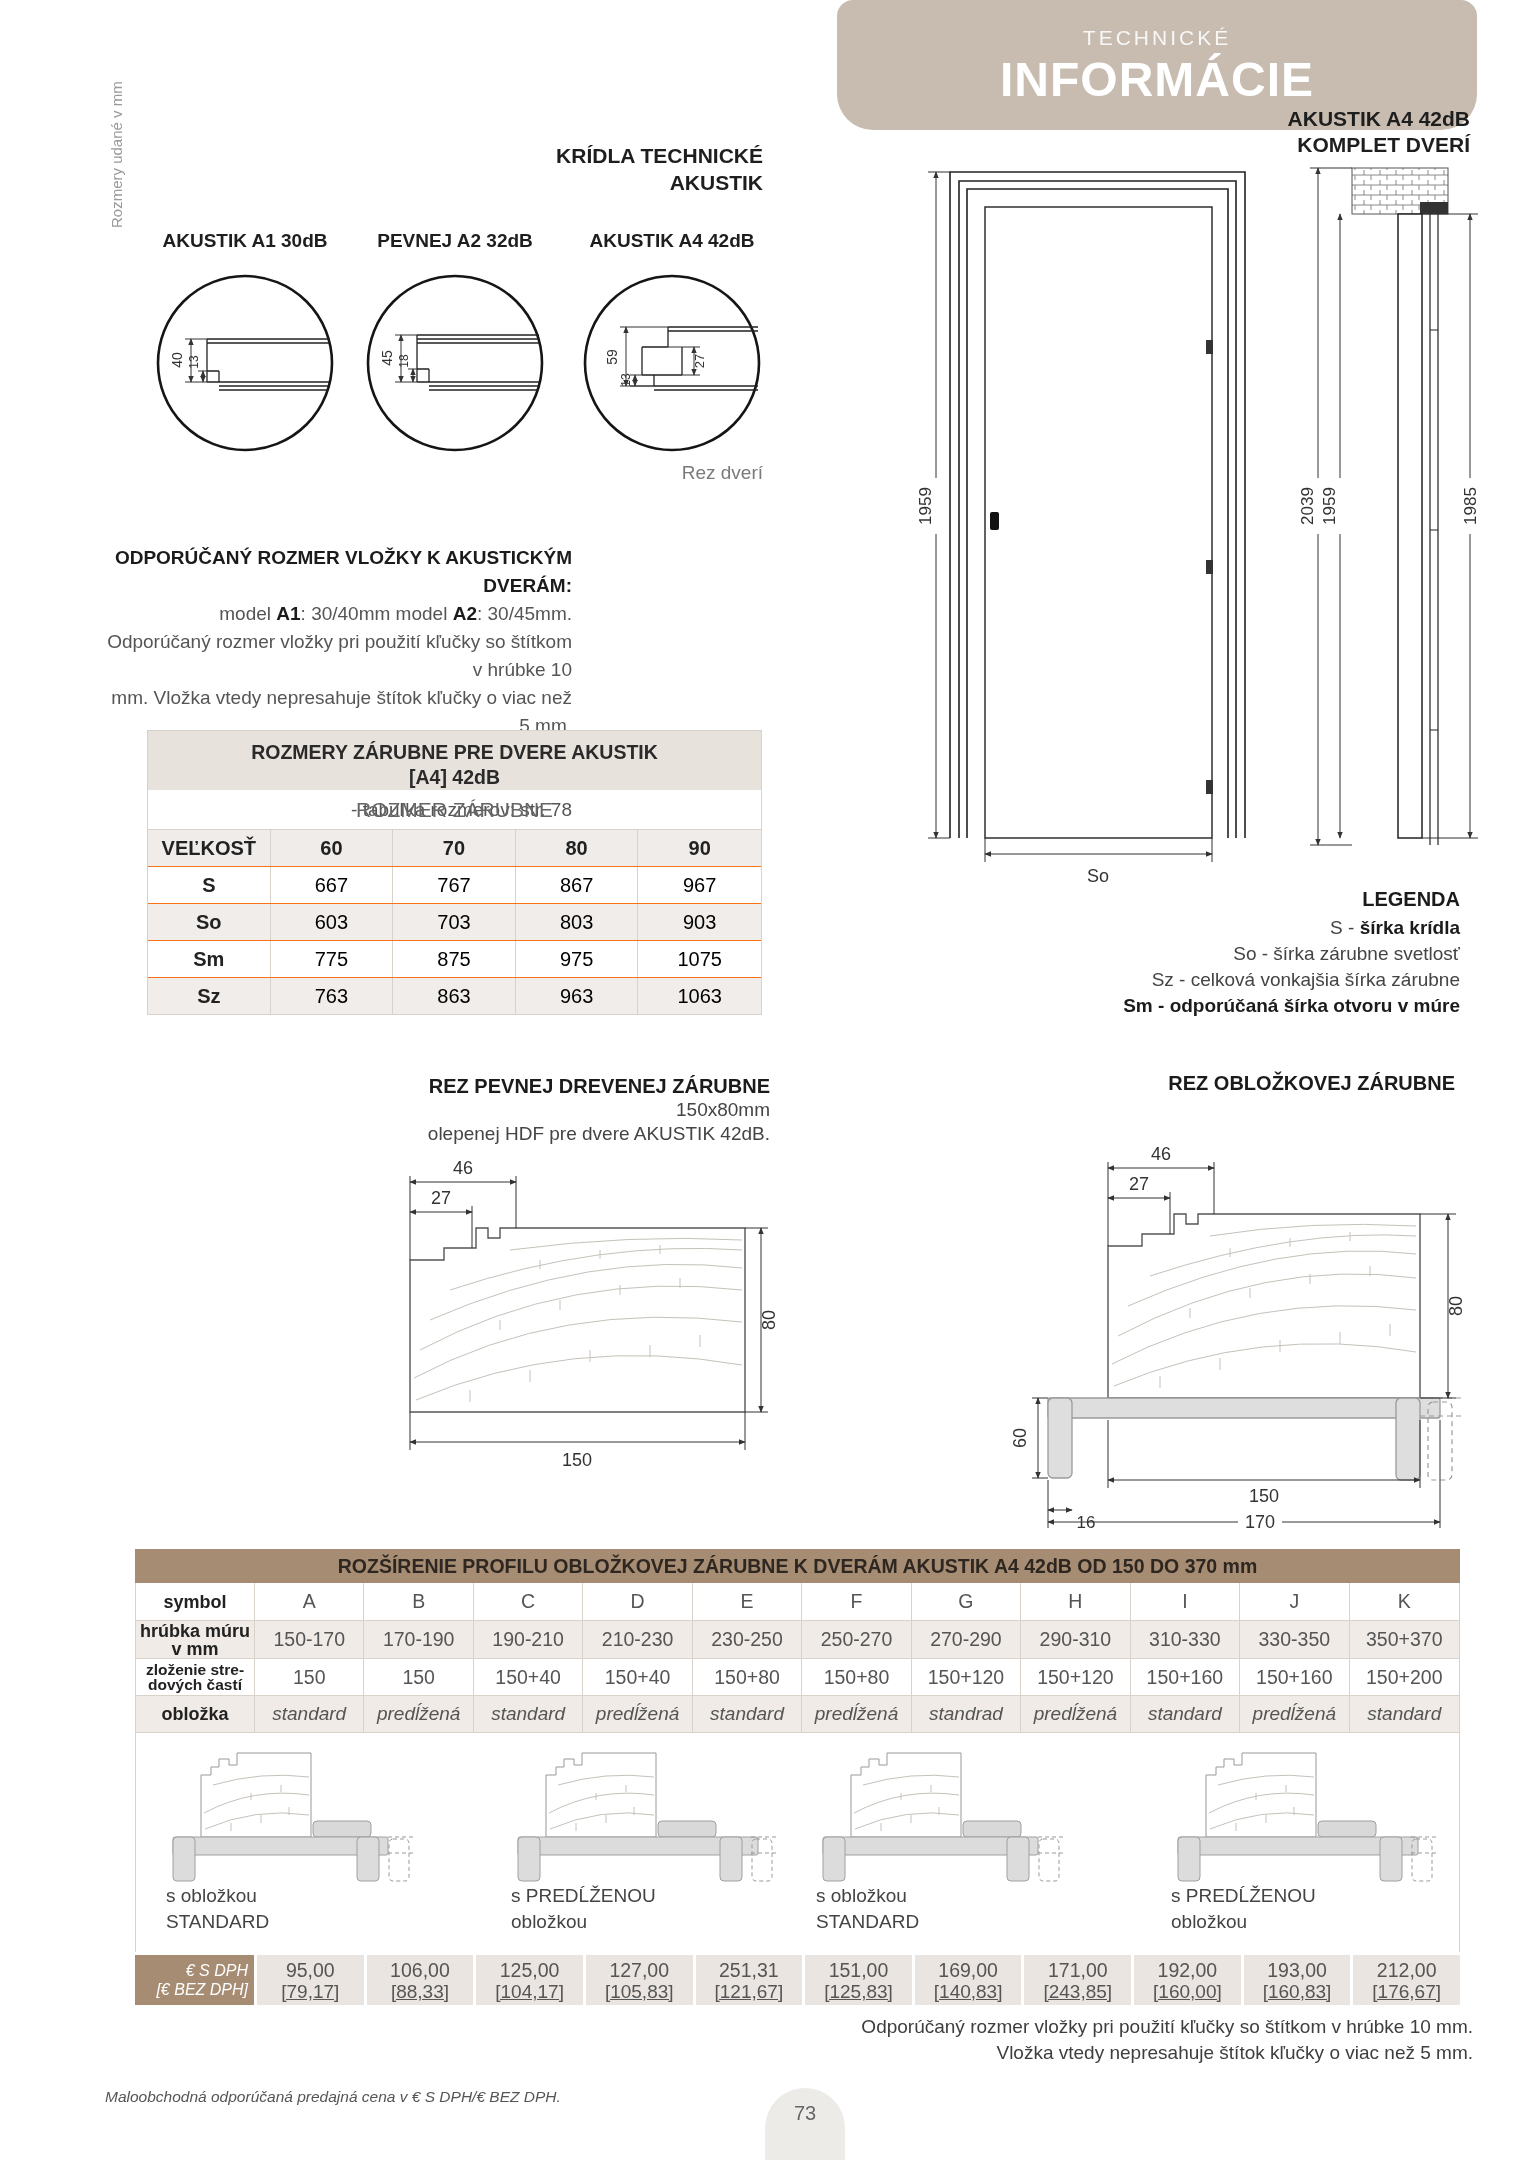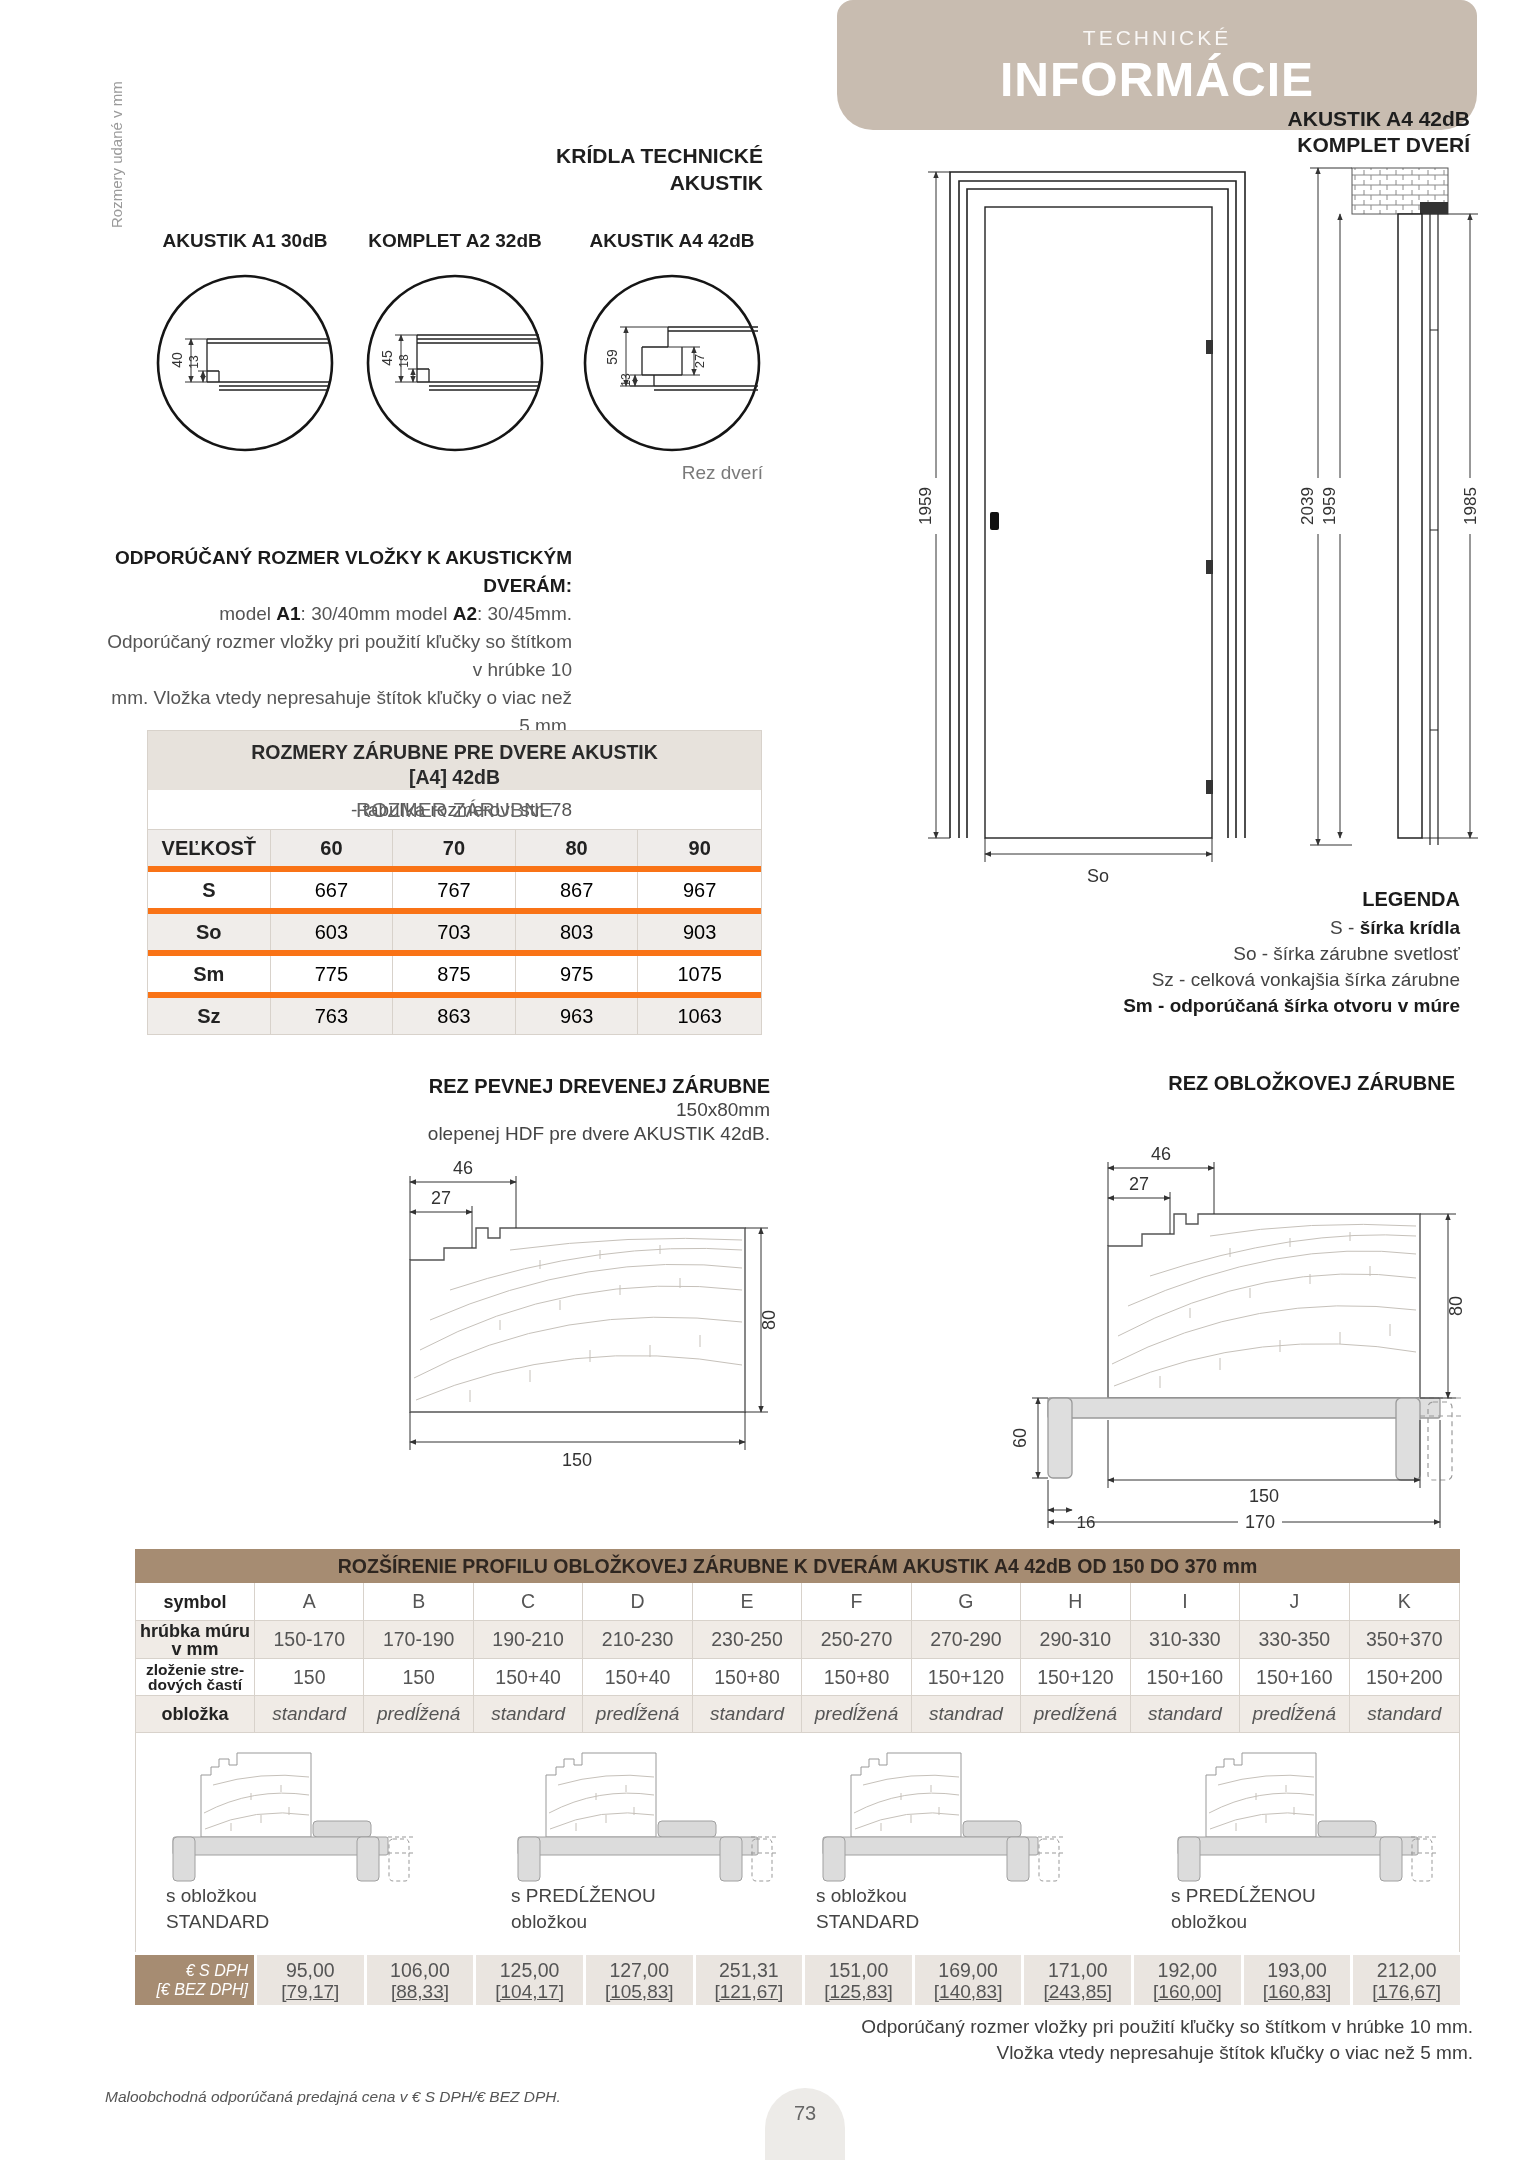--- a/index.html
+++ b/index.html
@@ -24,21 +24,21 @@
   .rez-dveri{left:560px;top:462px;width:203px;text-align:right;color:#7a7a7a;font-size:19px;}
 
   .para{left:100px;top:544px;width:472px;text-align:right;font-size:19px;line-height:28px;color:#555;}
   .para .b{font-weight:bold;color:#1b1b1b;}
 
   
   .t1{left:147px;top:730px;width:615px;border:1px solid #d8d2cb;box-sizing:border-box;font-size:20px;}
   .t1-title{background:#e7e2dc;height:60px;text-align:center;font-weight:bold;font-size:19.5px;
             color:#2a2a2a;line-height:25px;padding-top:9px;box-sizing:border-box;border-bottom:1px solid #fff;}
   .t1-sub{height:38px;line-height:38px;text-align:center;color:#666;font-size:21px;border-bottom:1px solid #d8d2cb;}
-  .t1-row{display:grid;grid-template-columns:repeat(5,1fr);border-bottom:6px solid #f97316;}
+  .t1-row{display:grid;grid-template-columns:repeat(5,1fr);border-bottom:1px solid #f97316;}
   .t1-row:last-child{border-bottom:none;}
   .t1-row div{height:36px;line-height:36px;text-align:center;border-right:1px solid #d8d2cb;}
   .t1-row div:last-child{border-right:none;}
   .t1-head{background:#efecea;font-weight:bold;color:#222;}
   .t1-alt{background:#f0edea;}
   .t1 .lab{font-weight:bold;color:#222;}
   .t1 .val{color:#000000;}
 
   
   .legend{right:69px;top:886px;width:420px;text-align:right;font-size:19px;line-height:26px;color:#444;}
@@ -112,21 +112,21 @@
     <div>KRÍDLA TECHNICKÉ</div>
     <div>AKUSTIK</div>
   </div>
 
   <div class="abs h-right a4-komplet">
     <div>AKUSTIK A4 42dB</div>
     <div>KOMPLET DVERÍ</div>
   </div>
 
   <div class="abs circle-title" style="left:145px">AKUSTIK A1 30dB</div>
-  <div class="abs circle-title" style="left:355px">KOMPLET A2 32dB</div>
+  <div class="abs circle-title" style="left:355px">PEVNEJ A2 32dB</div>
   <div class="abs circle-title" style="left:572px">AKUSTIK A4 42dB</div>
 
   <svg class="abs" style="left:145px;top:263px" width="200" height="200">
     <circle cx="100" cy="100" r="87" fill="none" stroke="#151515" stroke-width="2.6"></circle>
     <g stroke="#222" stroke-width="1.3" fill="none">
       <path d="M62,76 H184 M62,80 H184 M62,76 V119 M62,108 H74 M74,108 V119 M62,119 H184 M74,123 H184 M74,127 H184"></path>
     </g>
     <g stroke="#333" stroke-width="1">
       <path d="M62,76 H40 M62,119 H40"></path>
       <path d="M46,76 V119" marker-start="url(#arw)" marker-end="url(#arw)"></path>

